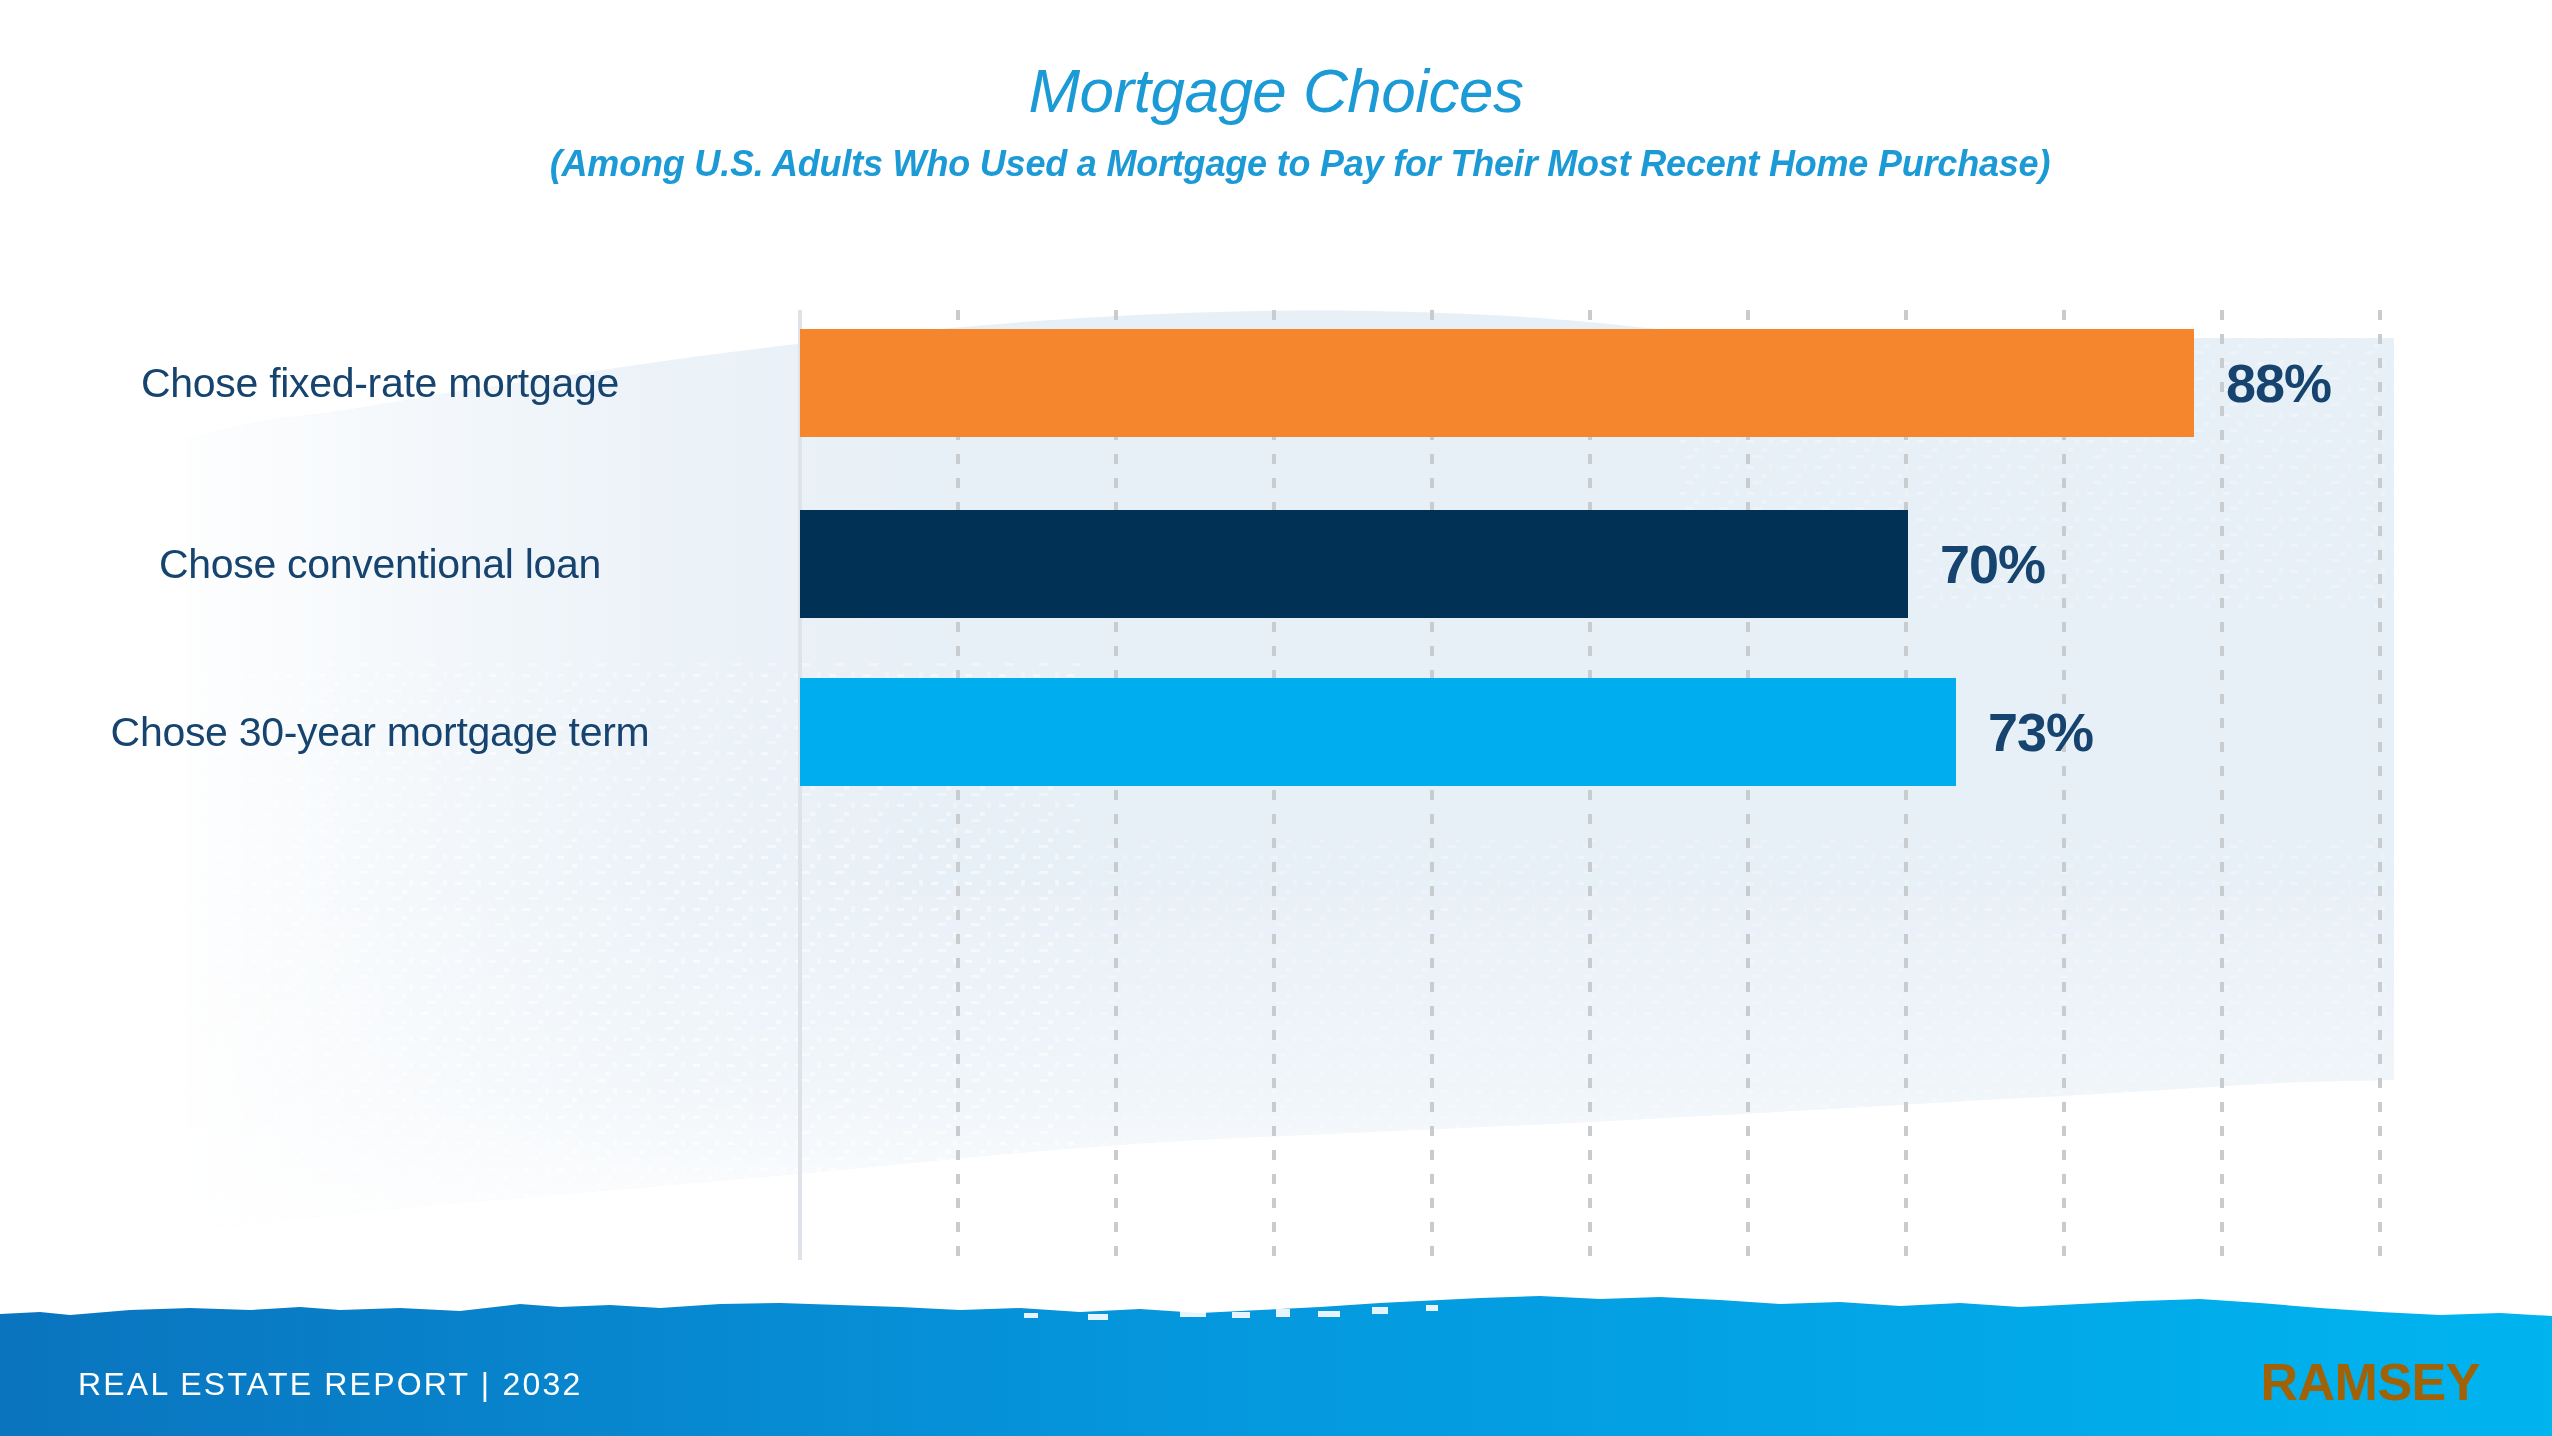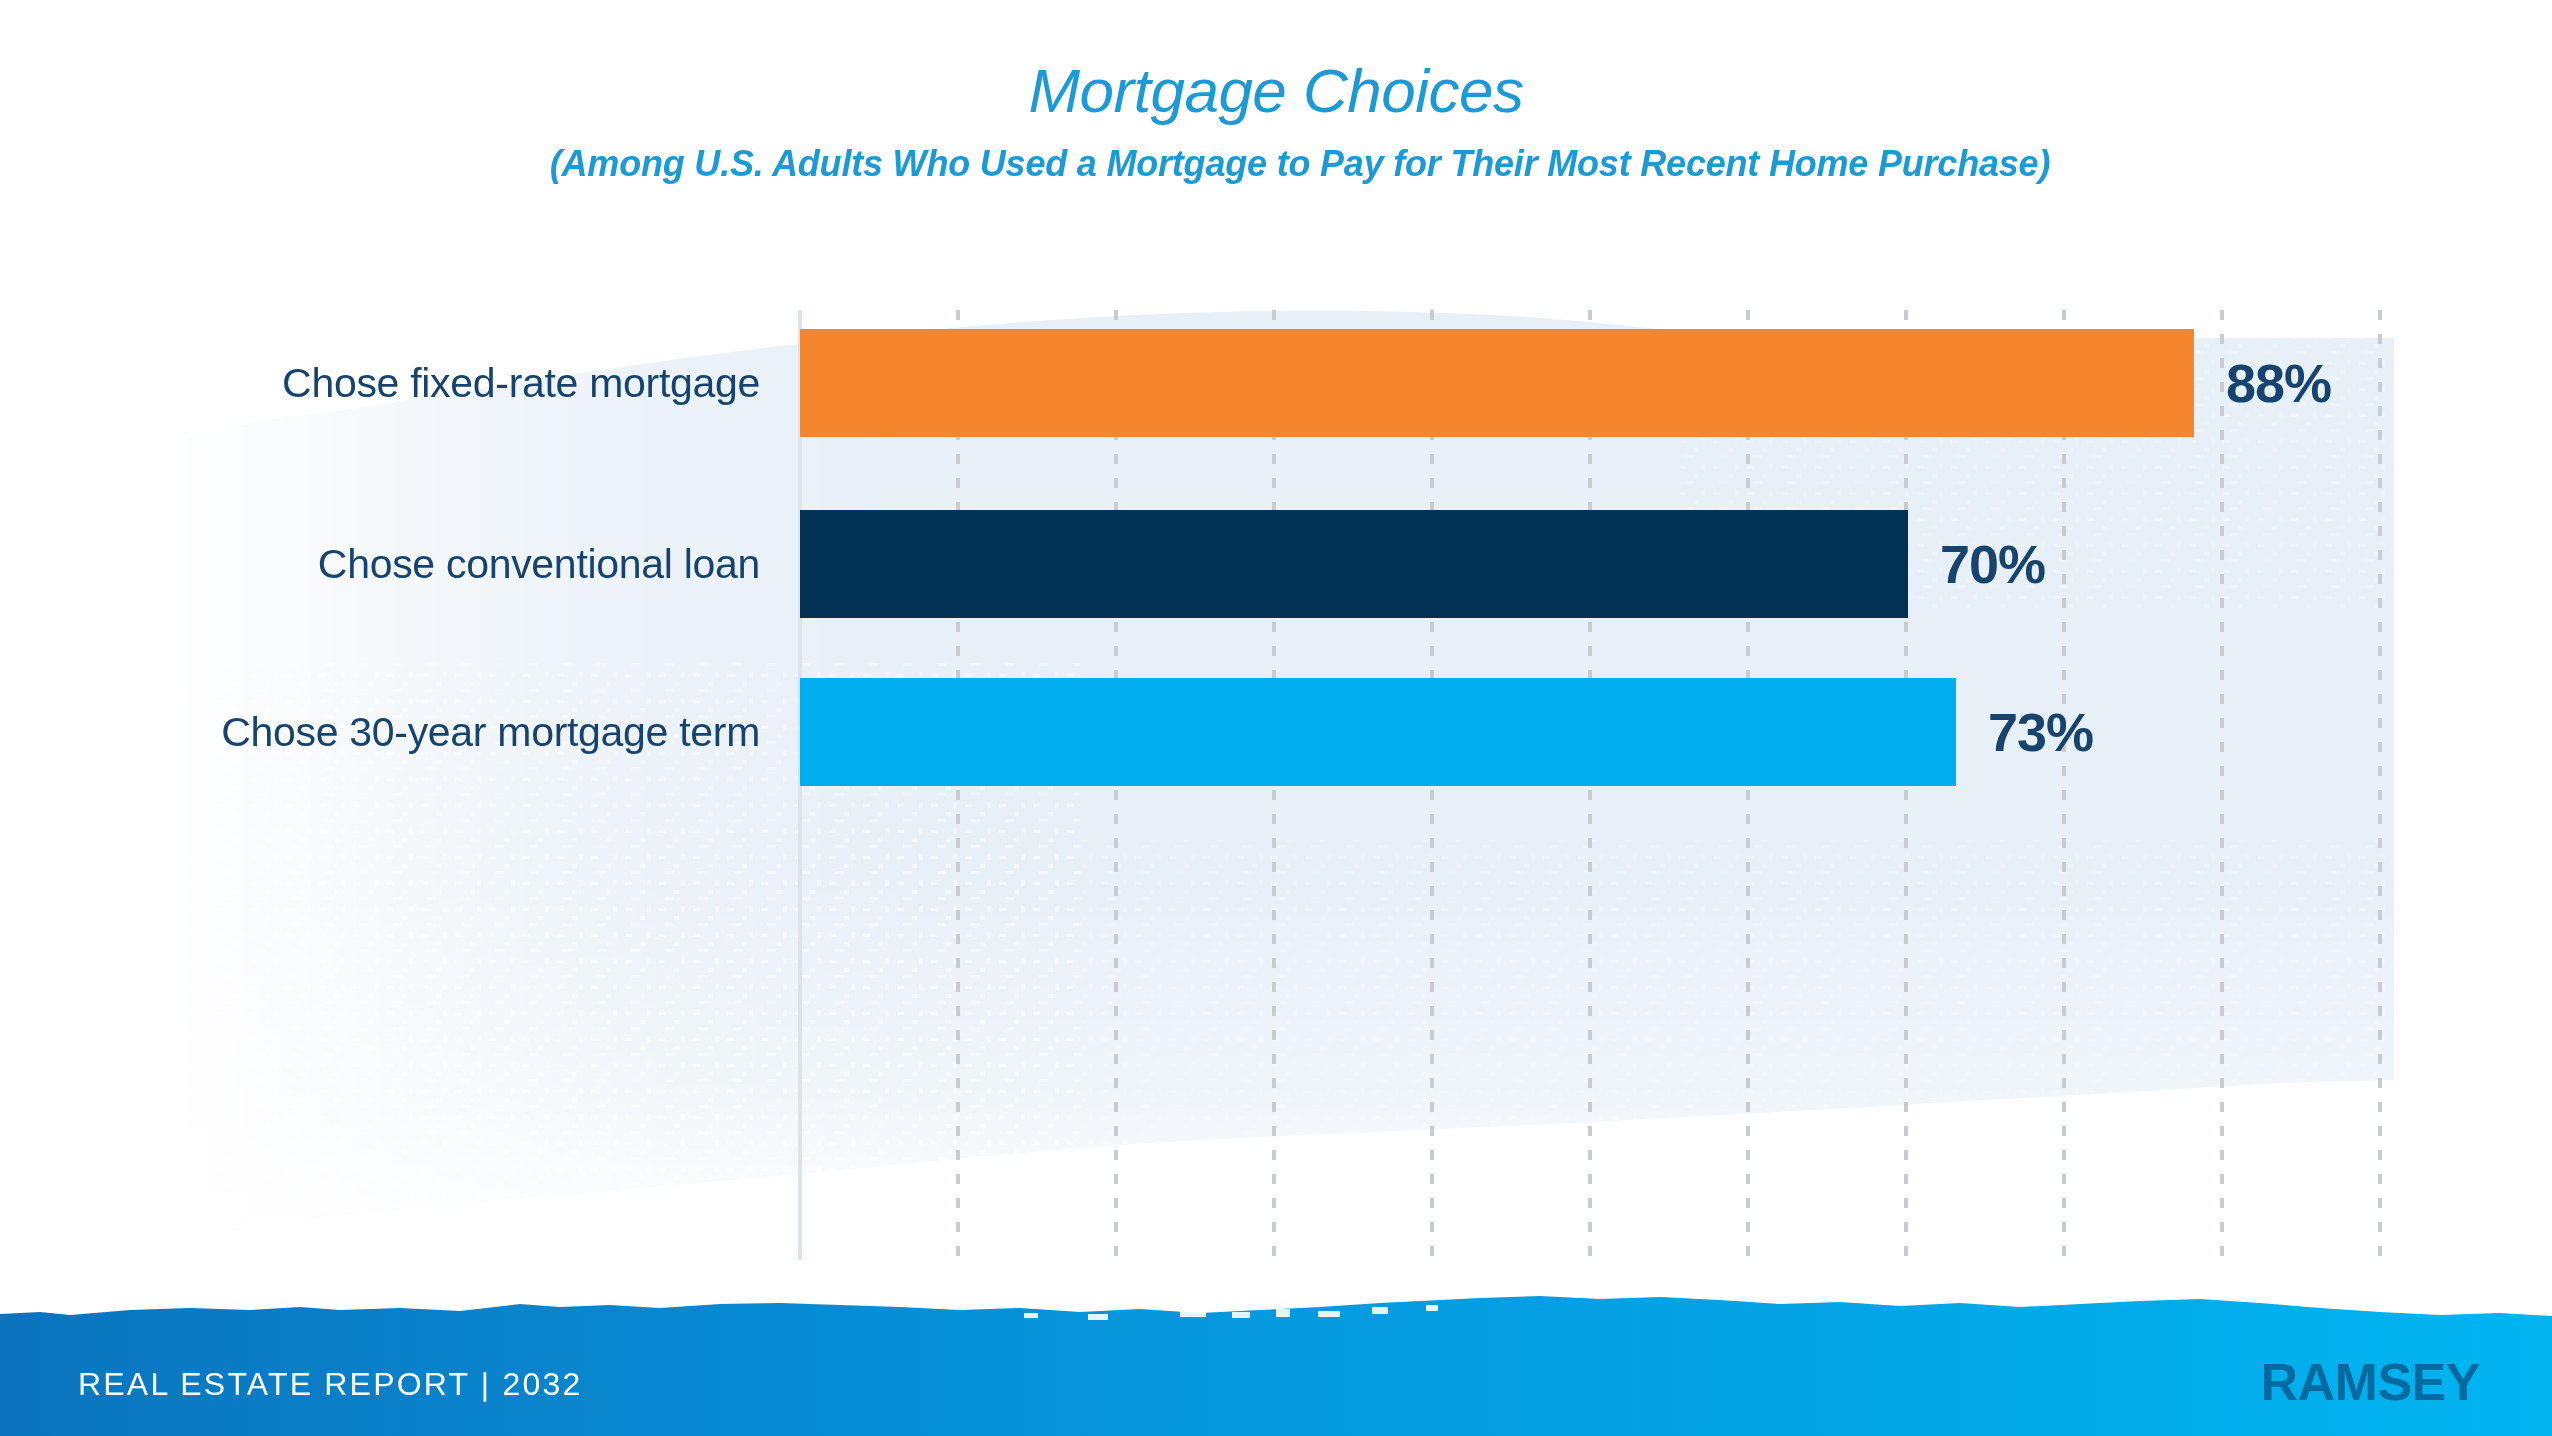--- a/index.html
+++ b/index.html
@@ -77,21 +77,21 @@
     position:absolute;
     left:0;
     width:2552px;
     display:flex;
     align-items:center;
   }
   .row-label {
     position:absolute;
     left:0;
     width:760px;
-    text-align:right;
+    text-align:center;
     font-size:41px;
     color:#17446F;
     letter-spacing:-0.3px;
     white-space:nowrap;
   }
   .bar {
     position:absolute;
     left:800px;
     height:108px;
   }
@@ -125,21 +125,21 @@
     font-weight:400;
     color:#ffffff;
     letter-spacing:2.2px;
   }
   .footer-logo {
     position:absolute;
     right:72px;
     top:62px;
     font-size:52px;
     font-weight:800;
-    color:#0369a1;
+    color:#a16207;
     letter-spacing:-0.5px;
   }
 </style>
 </head>
 <body>
 
 <div id="slide">
 
   <div class="title-block">
     <div class="chart-title">Mortgage Choices</div>

